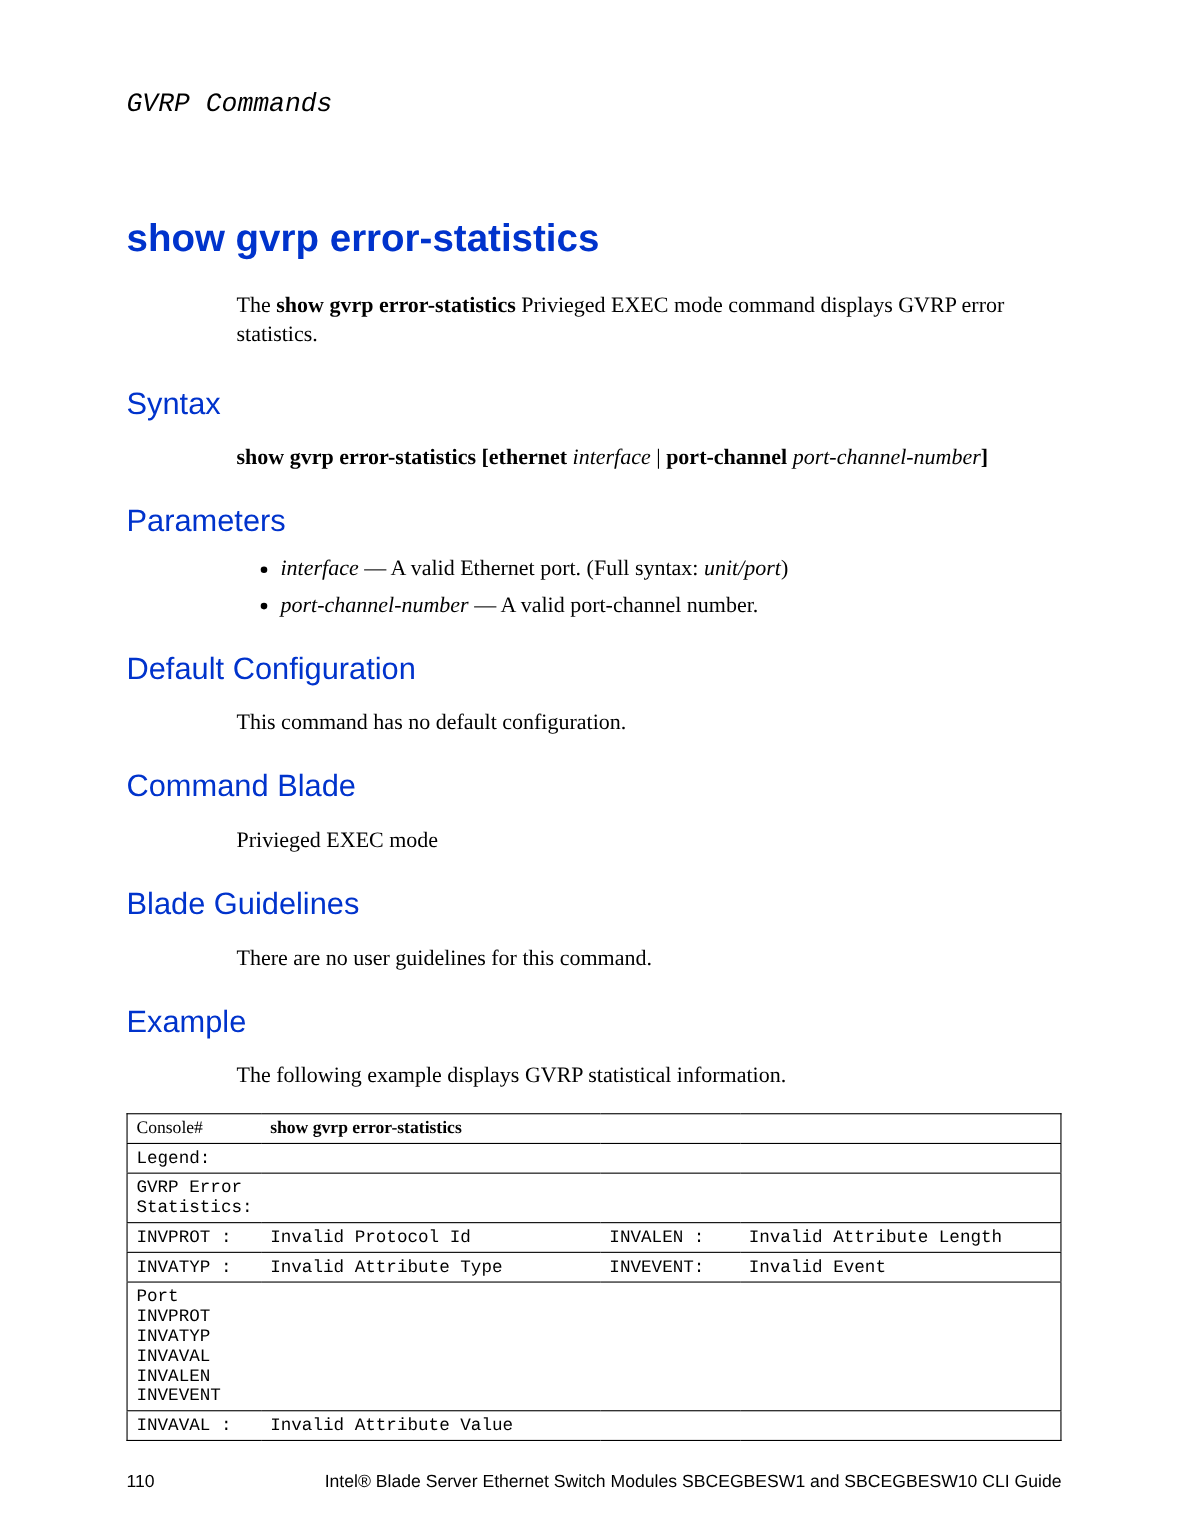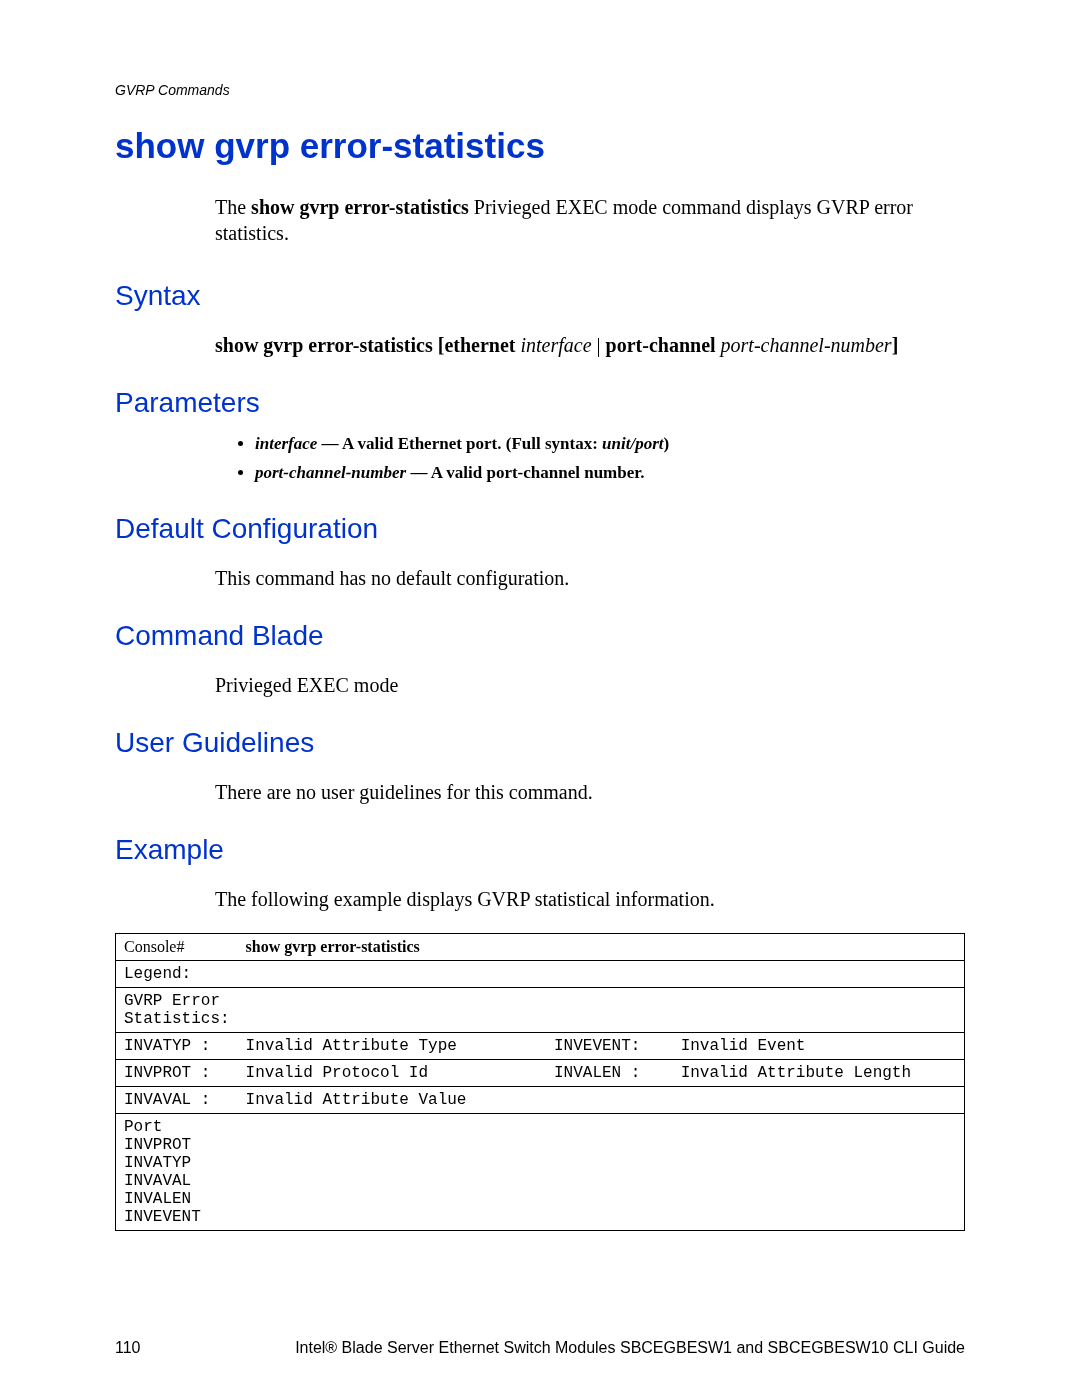--- a/index.html
+++ b/index.html
@@ -14,23 +14,23 @@
     position: relative;
   }
   .page {
     padding: 82px 115px 50px 115px;
     box-sizing: border-box;
     height: 100%;
     position: relative;
   }
   .running-head {
     font-style: italic;
-    font-size: 14px;
-    font-family: Liberation Sans, sans-serif;
-    margin-bottom: 28px;
+    font-size: 24px;
+    font-family: Liberation Mono, monospace;
+    margin-bottom: 88px;
   }
   h1.cmd-title {
     font-family: Arial, Helvetica, sans-serif;
     font-weight: bold;
     color: #0033cc;
     font-size: 35px;
     margin: 0 0 28px 0;
   }
   .intro {
     font-size: 20px;
@@ -49,22 +49,21 @@
   .body-indent {
     margin-left: 100px;
     font-size: 20px;
     line-height: 1.35;
   }
   .syntax-line .b { font-weight: bold; }
   .syntax-line .i { font-style: italic; }
   ul.params {
     margin: 6px 0 0 0;
     padding-left: 140px;
-    font-size: 17px;
-    font-weight: bold;
+    font-size: 20px;
   }
   ul.params li {
     margin-bottom: 6px;
     line-height: 1.35;
   }
   ul.params .i { font-style: italic; }
   .example-box {
     border: 1px solid #000;
     margin-top: 16px;
     font-family: "Courier New", Courier, monospace;
@@ -120,21 +119,21 @@
       <span class="i">port-channel-number</span><span> — A valid port-channel number.</span><span class="i"></span><span></span>
     </li>
   </ul>
 
   <h2 class="section">Default Configuration</h2>
   <p class="body-indent">This command has no default configuration.</p>
 
   <h2 class="section">Command Blade</h2>
   <p class="body-indent">Privieged EXEC mode</p>
 
-  <h2 class="section">User Guidelines</h2>
+  <h2 class="section">Blade Guidelines</h2>
   <p class="body-indent">There are no user guidelines for this command.</p>
 
   <h2 class="section">Example</h2>
   <p class="body-indent">The following example displays GVRP statistical information.</p>
 
   <table class="example-box">
     <colgroup>
       <col style="width:13%">
         <col style="width:37%">
         <col style="width:15%">
@@ -153,40 +152,40 @@
           <td></td>
           <td></td>
         </tr>
         <tr>
           <td>GVRP Error Statistics:</td>
           <td></td>
           <td></td>
           <td></td>
         </tr>
         <tr>
+          <td>INVPROT :</td>
+          <td>Invalid Protocol Id</td>
+          <td>INVALEN :</td>
+          <td>Invalid Attribute Length</td>
+        </tr>
+        <tr>
           <td>INVATYP :</td>
           <td>Invalid Attribute Type</td>
           <td>INVEVENT:</td>
           <td>Invalid Event</td>
         </tr>
         <tr>
-          <td>INVPROT :</td>
-          <td>Invalid Protocol Id</td>
-          <td>INVALEN :</td>
-          <td>Invalid Attribute Length</td>
+          <td> Port INVPROT INVATYP INVAVAL INVALEN INVEVENT</td>
+          <td></td>
+          <td></td>
+          <td></td>
         </tr>
         <tr>
           <td>INVAVAL :</td>
           <td>Invalid Attribute Value</td>
-          <td></td>
-          <td></td>
-        </tr>
-        <tr>
-          <td> Port INVPROT INVATYP INVAVAL INVALEN INVEVENT</td>
-          <td></td>
           <td></td>
           <td></td>
         </tr>
       </tbody>
   </table>
 
   <div class="footer">
     <span class="pg">110</span>
     <span class="ft">Intel® Blade Server Ethernet Switch Modules SBCEGBESW1 and SBCEGBESW10 CLI Guide</span>
   </div>

